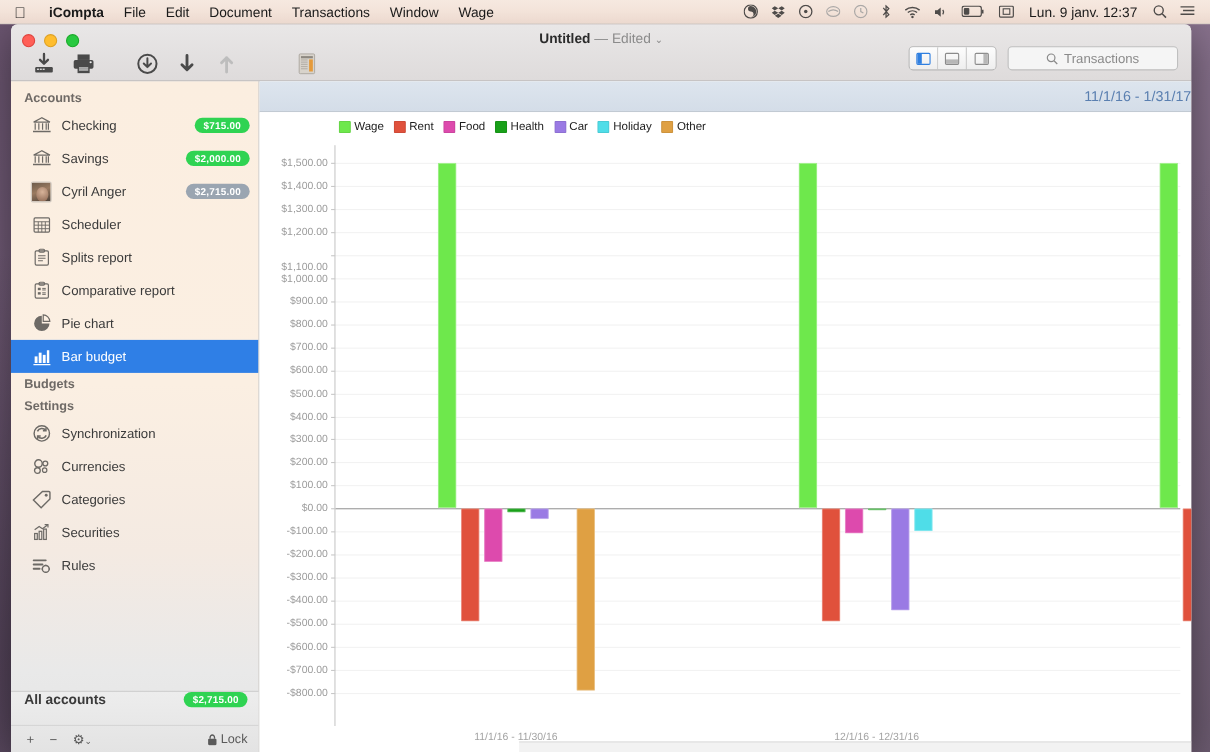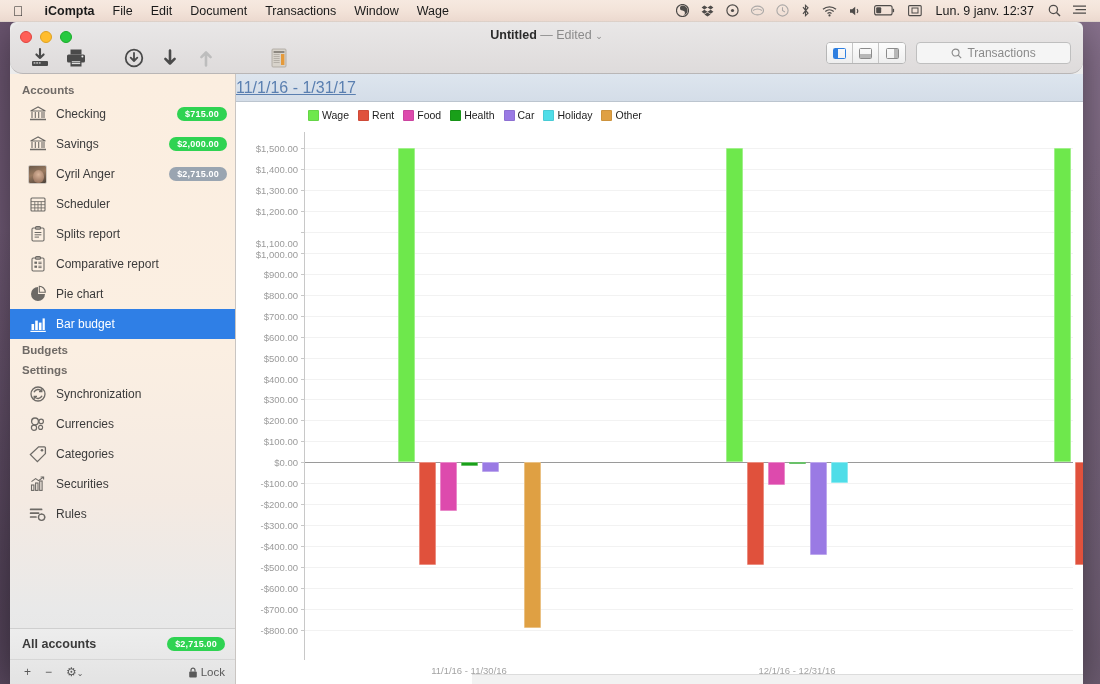--- a/index.html
+++ b/index.html
@@ -49,21 +49,20 @@
     width: 1073px; height: 662px;
     background: #ececec;
     border-radius: 6px 6px 0 0;
     box-shadow: 0 8px 40px rgba(0,0,0,.45);
     overflow: hidden;
   }
   .titlebar {
     height: 52px; position: relative;
     background: linear-gradient(to bottom, #e9e7e7 0%, #dedbdb 100%);
     border-bottom: 1px solid #b9b6b6;
-    border-radius: 13px;
   }
   .traffic { position: absolute; left: 10px; top: 9px; display: flex; gap: 8px; }
   .tl { width: 12px; height: 12px; border-radius: 50%; }
   .tl.r { background: #ff5f57; border: .5px solid #e0443e; }
   .tl.y { background: #ffbd2e; border: .5px solid #dea123; }
   .tl.g { background: #28c940; border: .5px solid #1aab29; }
   .doctitle {
     position: absolute; top: 6px; left: 0; width: 100%;
     text-align: center; font-size: 12.5px; color: #3c3c3c;
   }
@@ -141,36 +140,36 @@
   }
   .avatar::after {
     content:""; position:absolute; left:4px; top:4px; width:11px; height:13px;
     border-radius: 50% 50% 45% 45%;
     background: radial-gradient(circle at 50% 35%, #d8b49a, #8a6550);
   }
   .sb-foot {
     border-top: 1px solid #cfcfcf;
     background: linear-gradient(to bottom,#ededed,#e3e3e3);
   }
-  .sb-foot-top { height: 30px; display: flex; align-items: center; padding: 0 10px 0 12px; }
+  .sb-foot-top { height: 30px; display: flex; align-items: flex-start; padding: 0 10px 0 12px; }
   .sb-foot-top .lbl { font-size: 12.5px; font-weight: bold; color: #3a3a3a; }
   .sb-foot-bot {
     height: 25px; display: flex; align-items: center; padding: 0 10px 0 14px;
     gap: 14px; font-size: 12px; color: #5a5a5a;
     border-top: 1px solid #d6d6d6;
   }
   .sb-foot-bot .lockgrp { margin-left: auto; display: flex; align-items: center; gap: 3px; font-size: 11.5px; }
 
   
   .chart-panel { flex: 1; display: flex; flex-direction: column; background: #fff; position: relative; }
   .chart-head {
     height: 28px; background: linear-gradient(to bottom,#dde5ee,#d4dde8);
     border-bottom: 1px solid #bcc5cf;
-    display: flex; align-items: center; justify-content: flex-start;
-    font-size: 16px; color: #5a7fb0; text-decoration: underline;
+    display: flex; align-items: center; justify-content: flex-end;
+    font-size: 13px; color: #5a7fb0;
   }
   .chart-area { flex: 1; position: relative; background: #fff; }
   .legend {
     position: absolute; left: 72px; top: 7px;
     display: flex; align-items: center; gap: 4px;
     font-size: 10.5px; color: #1d1d1d;
   }
   .lg-item { display: flex; align-items: center; gap: 3px; margin-right: 5px; }
   .lg-sw { width: 11px; height: 11px; border-radius: 1px; border: 1px solid rgba(0,0,0,.08); }
 

